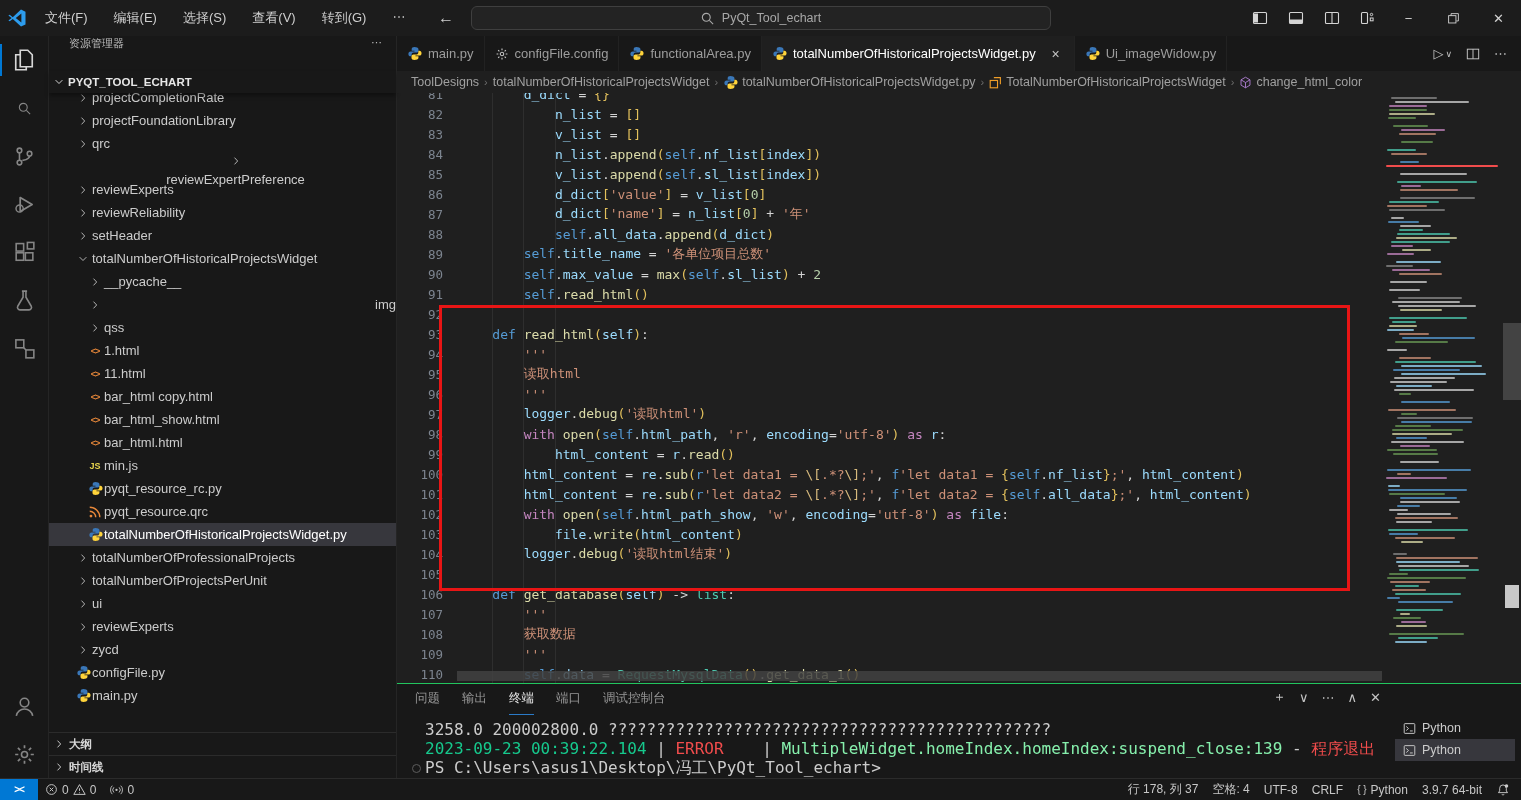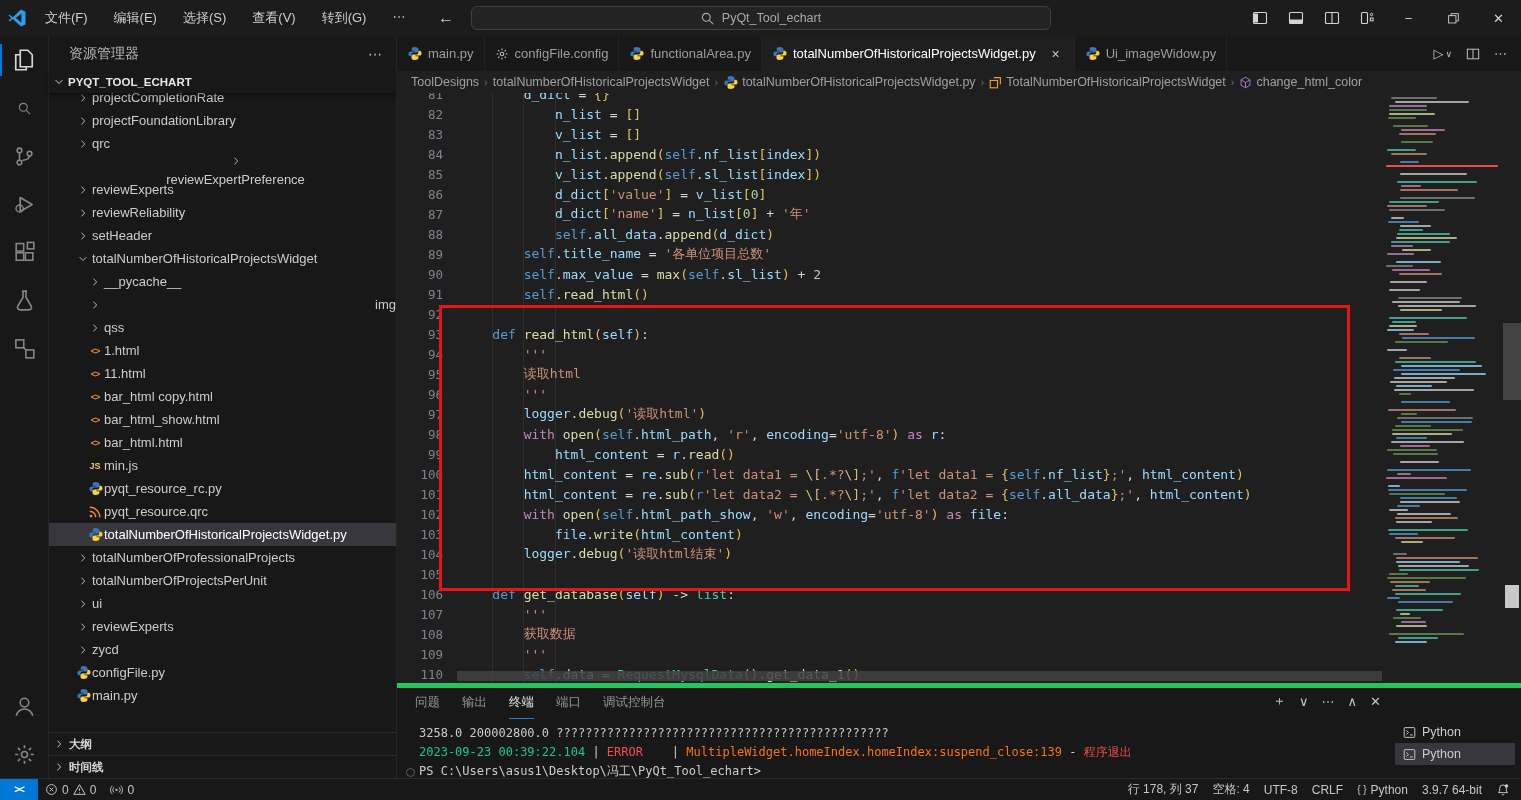--- a/index.html
+++ b/index.html
@@ -19,21 +19,21 @@
   
   #main{flex:1 1 auto;display:flex;min-height:0}
   
   #activitybar{width:48px;flex:0 0 48px;background:#181818;display:flex;flex-direction:column;align-items:center;border-right:1px solid #252525}
   .ab-item{width:48px;height:48px;display:flex;align-items:center;justify-content:center;color:#868686;position:relative}
   .ab-item.active{color:#d7d7d7}
   .ab-item.active::before{content:"";position:absolute;left:0;top:8px;bottom:8px;width:2px;background:#0078d4}
   #ab-bottom{margin-top:auto;display:flex;flex-direction:column;align-items:center}
   
   #sidebar{width:347px;flex:0 0 347px;background:#181818;display:flex;flex-direction:column;border-right:1px solid #252525;min-height:0}
-  #sb-header{height:35px;flex:0 0 35px;display:flex;align-items:center;padding:0 14px 0 20px;color:#bbbbbb;font-size:14px}
+  #sb-header{height:35px;flex:0 0 35px;display:flex;padding:0 14px 0 20px;color:#bbbbbb;font-size:11px}
   #sb-header .spacer{flex:1}
   #sb-root{height:22px;flex:0 0 22px;display:flex;align-items:center;gap:3px;padding-left:4px;font-weight:bold;font-size:11.5px;color:#e7e7e7;position:relative;z-index:2;background:#181818;box-shadow:0 3px 4px rgba(0,0,0,.35)}
   #tree-wrap{flex:1 1 auto;overflow:hidden;position:relative}
   #tree{margin-top:-7px}
   .trow{height:23px;display:flex;align-items:center;gap:1px;color:#cccccc;font-size:13px;white-space:nowrap}
   .trow .chev{width:16px;display:flex;justify-content:center;color:#c2c2c2;flex:0 0 16px}
   .trow.selected{background:#37373d;color:#ffffff}
   .ficon{width:16px;flex:0 0 16px;display:flex;justify-content:center;align-items:center}
   .ficon.html{color:#e8883a;font-weight:bold;font-size:9px;letter-spacing:-1px}
   .ficon.js{color:#e8d44d;font-weight:bold;font-size:9px}
@@ -62,27 +62,27 @@
   .tk-re{color:#D7BA7D}.tk-t{color:#4EC9B0}
   .iguide{position:absolute;top:0;bottom:0;width:1px;background:#2e2e2e}
   #redbox{position:absolute;left:42px;top:212px;width:905px;height:280px;border:3px solid #e81515;z-index:5}
   #minimap{position:absolute;top:0;right:20px;width:118px;height:590px;overflow:hidden;background:#1f1f1f}
   .mrow{height:2px;margin-bottom:2px;border-radius:1px}
   #vscroll{position:absolute;top:0;right:0;width:18px;height:590px}
   #vs-handle{position:absolute;top:230px;right:0;width:18px;height:77px;background:#505050;opacity:.75}
   #vs-mark{position:absolute;top:492px;right:2px;width:14px;height:23px;background:#c8c8c8}
   #hscroll{position:absolute;left:60px;top:578px;width:925px;height:10px;background:#424242;opacity:.85}
   
-  #panel{flex:1 1 auto;background:#181818;border-top:5px solid #22c55e;position:relative;min-height:0}
+  #panel{flex:1 1 auto;background:#181818;border-top:1px solid #22c55e;position:relative;min-height:0}
   #panel-tabs{height:30px;display:flex;align-items:center;gap:22px;padding-left:18px;font-size:12.5px;color:#969696}
   .ptab{height:30px;display:flex;align-items:center;border-bottom:1px solid transparent}
   .ptab.active{color:#e7e7e7;border-bottom-color:#2a7ac7}
   #panel-actions{position:absolute;right:140px;top:4px;display:flex;gap:13px;color:#c5c5c5;font-size:13px;align-items:center}
-  #term{position:absolute;left:22px;top:36px;right:130px;font-family:"DejaVu Sans Mono","Liberation Mono",monospace;font-size:12px;line-height:19px;white-space:pre}
-  .tm-w{color:#cccccc}.tm-g{color:#16c98d}.tm-r{color:#f14c4c}.tm-b{color:#f97316}
+  #term{position:absolute;left:28px;top:36px;right:130px;font-family:"DejaVu Sans Mono","Liberation Mono",monospace;font-size:16px;line-height:19px;white-space:pre}
+  .tm-w{color:#cccccc}.tm-g{color:#16c98d}.tm-r{color:#f14c4c}.tm-b{color:#86efac}
   .tline{position:relative}
   .cmd-dot{position:absolute;left:-13px;top:6px;width:7px;height:7px;border:1px solid #5c5c5c;border-radius:50%}
   #termlist{position:absolute;right:6px;top:33px;width:120px}
   .term-item{height:22px;display:flex;align-items:center;gap:6px;padding-left:8px;font-size:12.5px;color:#cccccc}
   .term-item.selected{background:#37373d}
   
   #statusbar{height:21px;flex:0 0 21px;background:#181818;border-top:1px solid #2b2b2b;display:flex;align-items:center;font-size:12px;color:#c7c7c7}
   #remote{width:38px;height:21px;background:#0078d4;color:#ffffff;display:flex;align-items:center;justify-content:center;font-weight:bold;font-size:10px;letter-spacing:-1px}
   .st-item{display:flex;align-items:center;gap:4px;padding:0 7px;height:21px}
   #st-right{margin-left:auto;display:flex;align-items:center;padding-right:4px}

